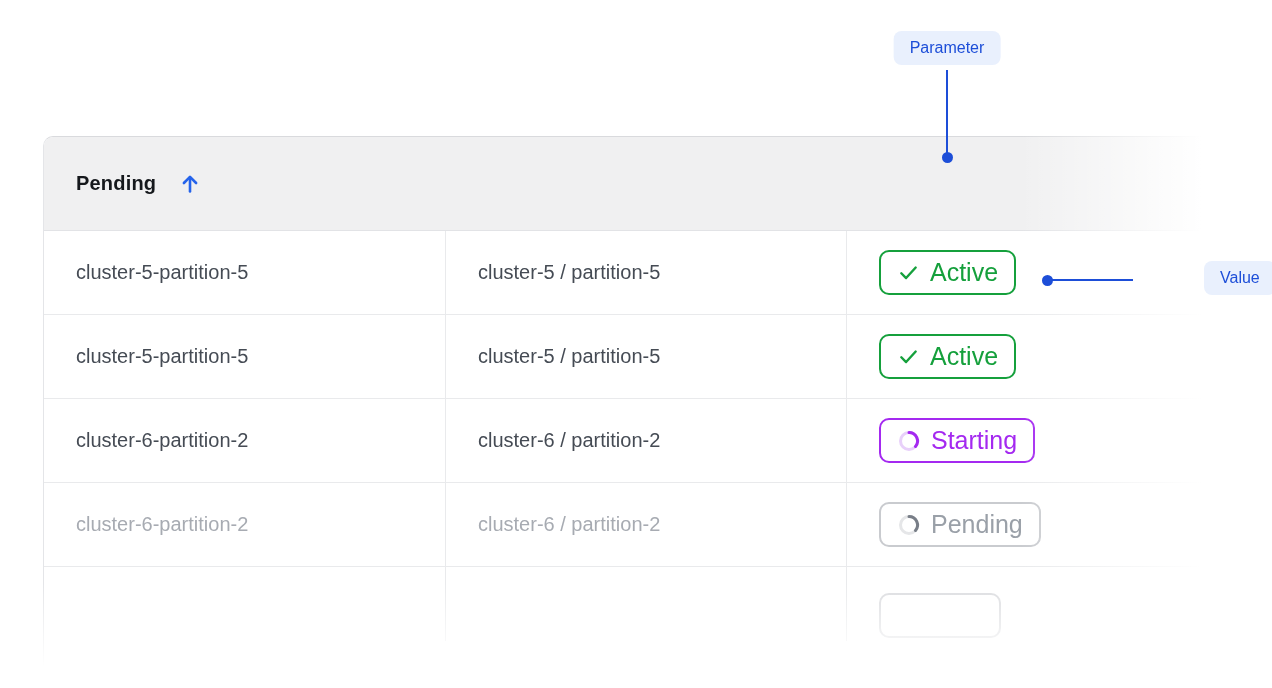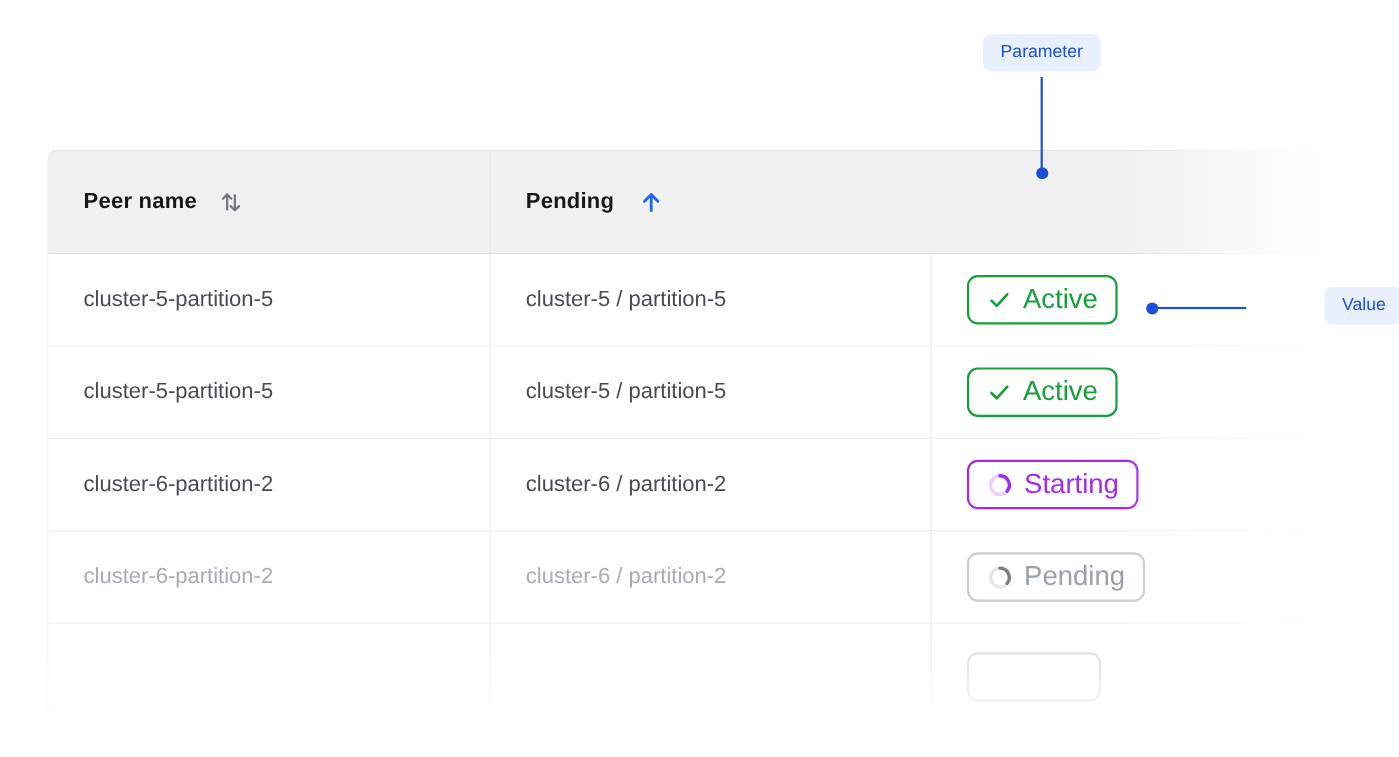--- a/index.html
+++ b/index.html
@@ -65,29 +65,20 @@
   #dot-value{left:1042px;top:275px;}
 </style>
 </head>
 <body>
 
 <div class="canvas">
 
   <div class="table">
 
     <div class="thead">
-      <div class="th col1">
-        <span>Peer name</span>
-        <svg class="sort-icon" width="26" height="26" viewBox="0 0 26 26" fill="none" stroke="#6f7680" stroke-width="2" stroke-linecap="round" stroke-linejoin="round">
-          <path d="M9.5 19.5 L9.5 6"></path>
-            <path d="M5.7 9.6 L9.5 5.8 L13.3 9.6"></path>
-          <path d="M16.5 6.5 L16.5 20"></path>
-            <path d="M12.7 16.4 L16.5 20.2 L20.3 16.4"></path>
-        </svg>
-      </div>
       <div class="th col3">
         <span>Pending</span>
         <svg class="asc-icon" width="24" height="24" viewBox="0 0 24 24" fill="none" stroke="#2563eb" stroke-width="2.6" stroke-linecap="round" stroke-linejoin="round">
           <path d="M12 19.5 L12 5.2"></path>
             <path d="M5.9 11 L12 4.9 L18.1 11"></path>
         </svg>
       </div>
     </div>
 
     <div class="row">

